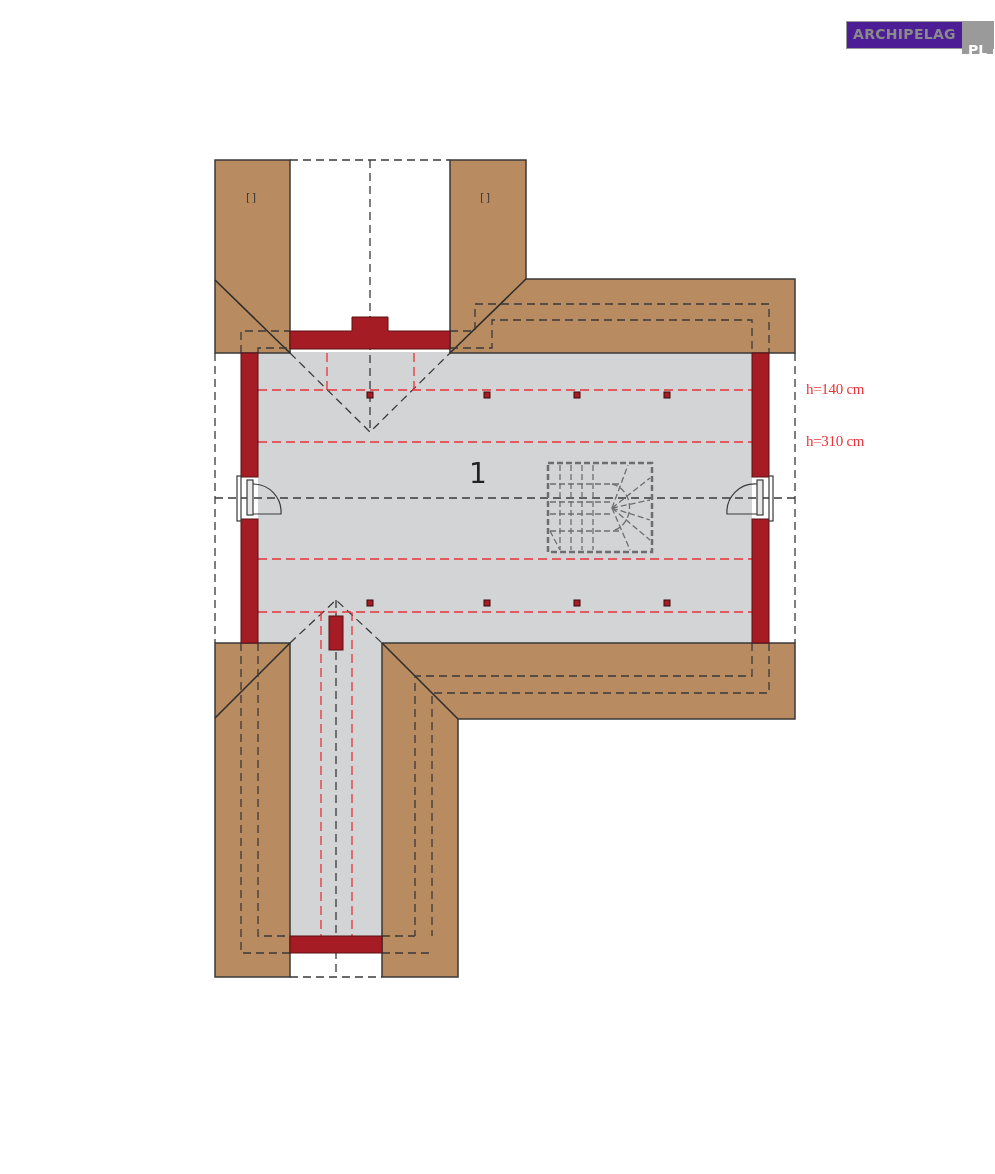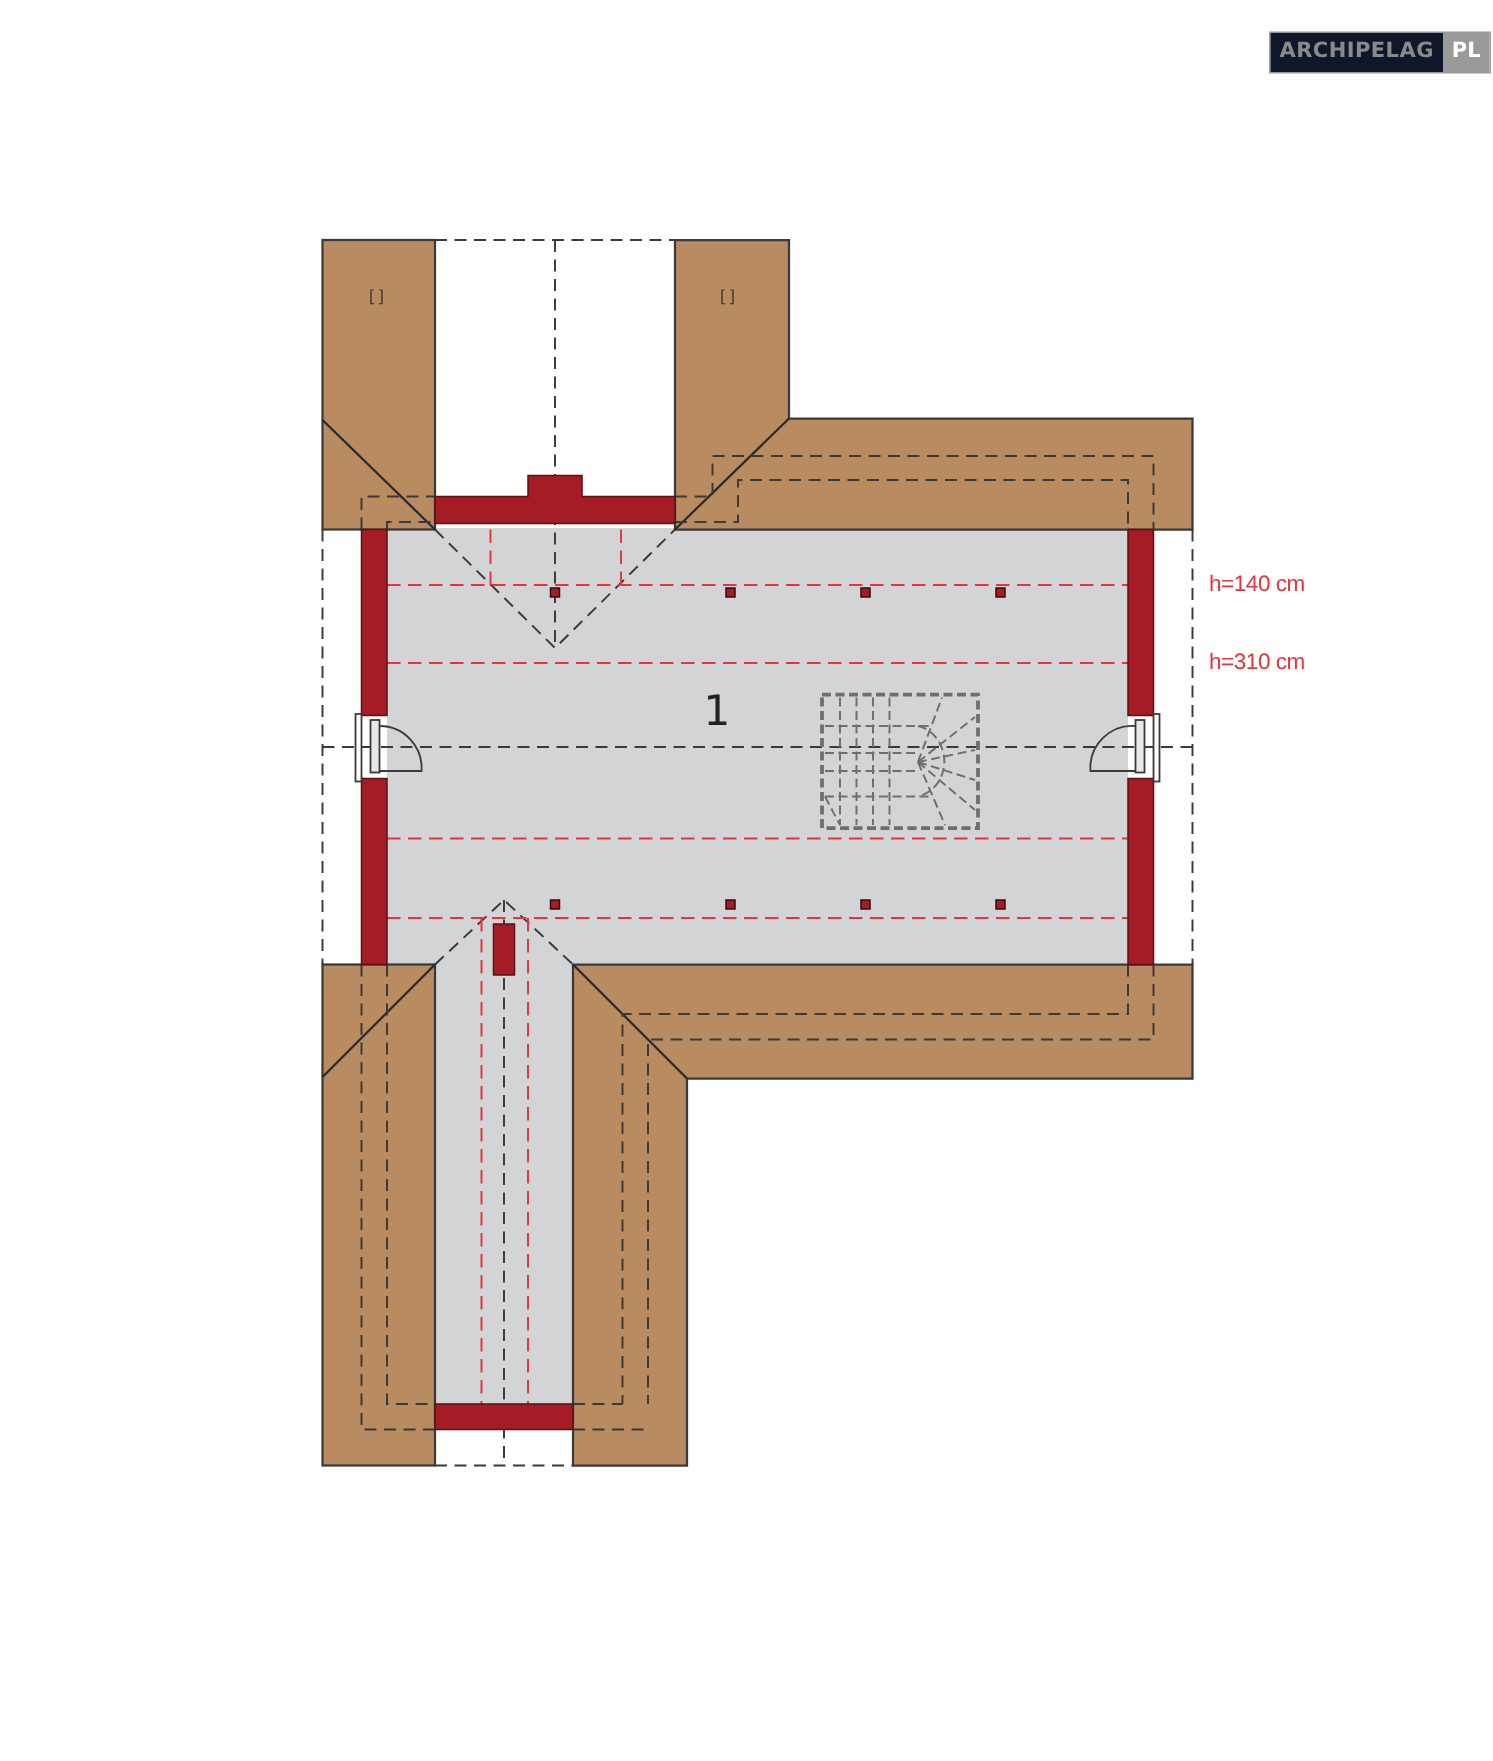--- a/index.html
+++ b/index.html
@@ -1,21 +1,21 @@
 <!DOCTYPE html>
 <html><head>
 <meta charset="utf-8">
 <style>
   html, body { margin: 0; padding: 0; background: #ffffff; }
   body { width: 995px; height: 1174px; position: relative; overflow: hidden; font-family: "Liberation Sans", sans-serif; }
   .logo { position: absolute; left: 846px; top: 21px; height: 26px; display: flex; border: 1px solid #9a9a9a; }
-  .logo-main { background: #0f172a; color: #8a8a8a; font-weight: bold; font-size: 14px; line-height: 24px; padding: 0 6px; letter-spacing: 0.3px; font-family: "DejaVu Sans", sans-serif; }
-  .logo-pl { background: #9a9a9a; color: #fff; font-weight: bold; font-size: 14px; line-height: 24px; padding: 0 6px; font-family: "DejaVu Sans", sans-serif; }
+  .logo-main { background: #4c1d95; color: #8a8a8a; font-weight: bold; font-size: 14px; line-height: 24px; padding: 0 6px; letter-spacing: 0.3px; font-family: "DejaVu Sans", sans-serif; }
+  .logo-pl { background: #9a9a9a; color: #fff; font-weight: bold; font-size: 14px; line-height: 24px; padding: 16px 6px; font-family: "DejaVu Sans", sans-serif; }
   svg.plan { position: absolute; left: 0; top: 0; }
-  .hlabel { position: absolute; color: #e8333a; font-size: 15px; font-family: Liberation Sans, sans-serif; letter-spacing: -0.3px; }
+  .hlabel { position: absolute; color: #e8333a; font-size: 15px; font-family: Liberation Serif, serif; letter-spacing: -0.3px; }
   .room-no { position: absolute; left: 469px; top: 457px; font-size: 28px; color: #222; font-family: "DejaVu Sans", sans-serif; }
 </style>
 </head>
 <body>
 
 <div class="logo">
   <span class="logo-main">ARCHIPELAG</span>
   <span class="logo-pl">PL</span>
 </div>
 

